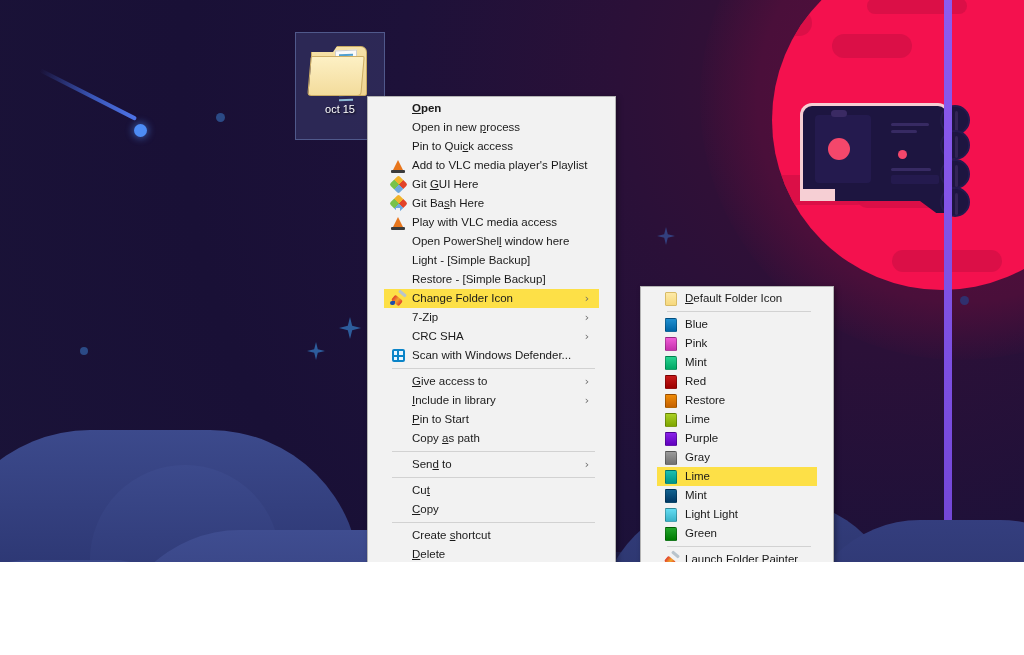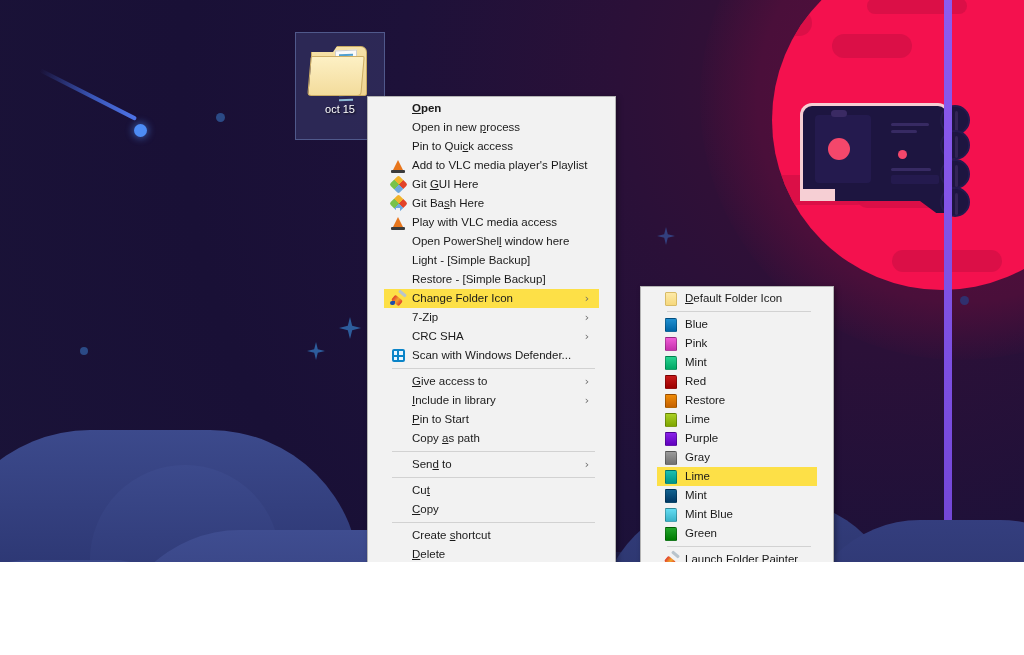--- a/index.html
+++ b/index.html
@@ -616,21 +616,21 @@
       <div class="mi">
         <span class="ico">
           <span class="sw" style="background:linear-gradient(180deg,#12628f 0%,#003865 100%)"></span>
         </span>
         <span class="lbl">Mint</span>
       </div>
       <div class="mi">
         <span class="ico">
           <span class="sw" style="background:linear-gradient(180deg,#63dcf2 0%,#39b2c8 100%)"></span>
         </span>
-        <span class="lbl">Mint Blue</span>
+        <span class="lbl">Light Light</span>
       </div>
       <div class="mi">
         <span class="ico">
           <span class="sw" style="background:linear-gradient(180deg,#23a52b 0%,#007b01 100%)"></span>
         </span>
         <span class="lbl">Green</span>
       </div>
       <div class="sep"></div>
       <div class="mi">
         <span class="ico">

